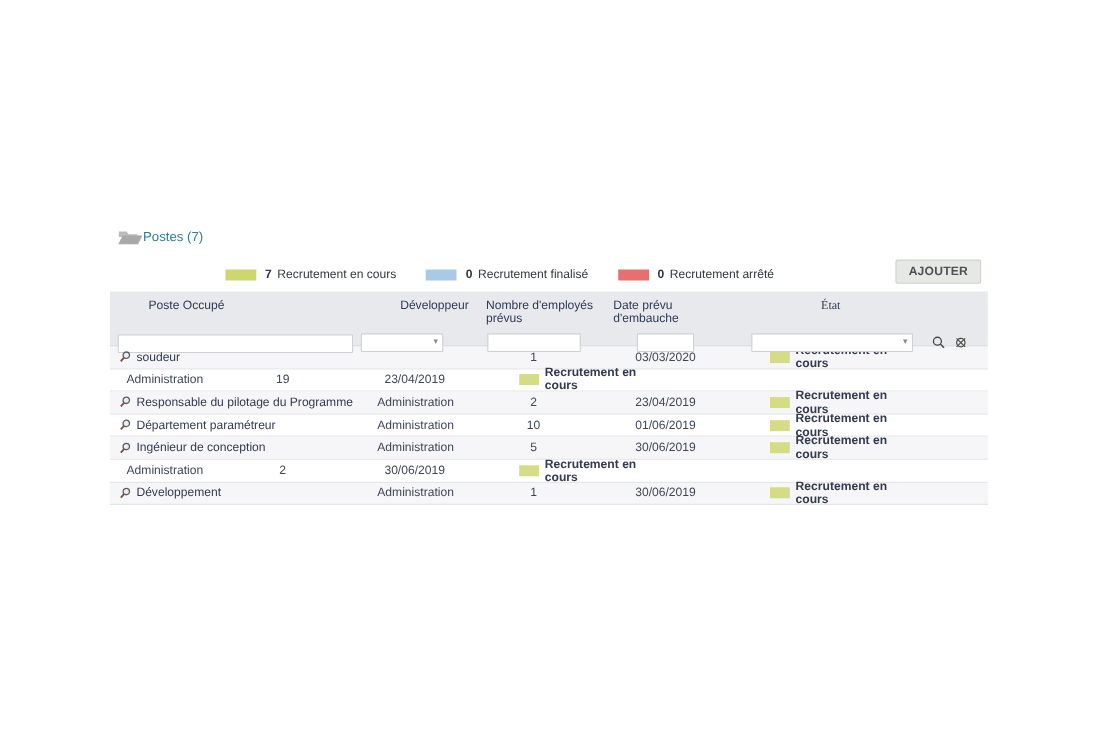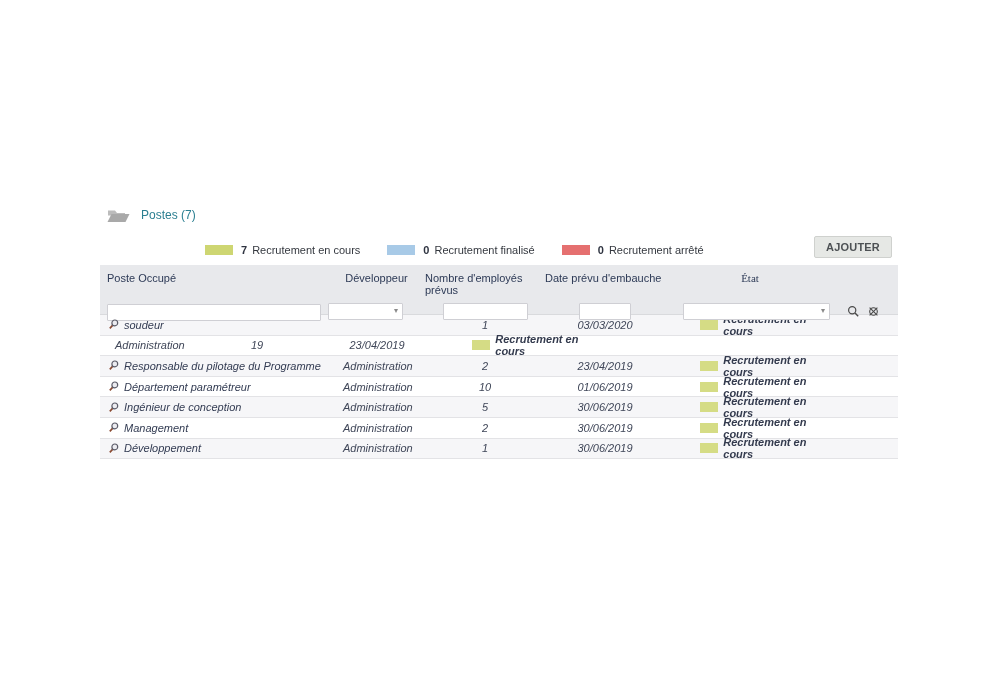--- a/index.html
+++ b/index.html
@@ -3,42 +3,42 @@
 <meta charset="utf-8">
 <style>
   * { margin:0; padding:0; box-sizing:border-box; }
   html,body { width:1000px; height:679px; background:#ffffff;
     font-family:"Liberation Sans", sans-serif; overflow:hidden; }
   .content { position:absolute; left:100px; top:206px; width:798px; }
 
   
   .title-row { display:flex; align-items:center; height:18px; }
   .title-row .folder { margin-left:7px; display:inline-flex; }
-  .page-title { margin-left:11px; font-size:12px; color:#2b7f91; }
+  .page-title { margin-left:0; font-size:12px; color:#2b7f91; }
 
   
   .legend-row { position:relative; margin-top:15px; height:22px;
     display:flex; align-items:center; }
   .legend-items { display:flex; align-items:center; margin-left:105px; gap:27px; }
   .legend-item { display:flex; align-items:center; font-size:11px; color:#34383f; }
   .legend-swatch { width:28px; height:10px; display:inline-block; margin-right:8px; }
   .legend-count { font-weight:bold; color:#2e3340; margin-right:5px; }
   .add-button { position:absolute; right:6px; top:-3px; height:22px;
     background:#e6e8e5; border:1px solid #cfd1ce; border-radius:2px;
     font-size:11px; font-weight:bold; color:#4d5154; padding:0 11px;
     font-family:"Liberation Sans", sans-serif; cursor:pointer; letter-spacing:.2px; }
 
   
   .thead { margin-top:4px; background:#e8e9ec; height:50px; width:798px;
     border-bottom:1px solid #d9dadd; }
   .hrow, .frow, .trow { display:flex; width:798px; }
   .c1 { width:228px; } .c2 { width:97px; } .c3 { width:120px; }
   .c4 { width:120px; } .c5 { width:170px; } .c6 { width:63px; }
   .hrow { padding-top:7px; font-size:11px; color:#2d3a56; }
-  .hrow .c1 { padding-left:7px; }
+  .hrow .c1 { padding-left:7px;margin-left:28px; }
   .hrow .c2 { text-align:center; width:97px; }
   .hrow .c2 .lbl { display:inline-block; width:75px; text-align:center; }
   .hrow .c3, .hrow .c4 { text-align:left; }
   .hrow .c5 { text-align:center;font-family:Liberation Serif, serif; }
   .frow { margin-top:6px; align-items:center; }
   .txt-input { height:17px; border:1px solid #cfcfd4; background:#fff;
     border-radius:1px; font-size:11px; padding:0 4px; color:#333;
     font-family:"Liberation Sans", sans-serif; }
   .frow .c1 { padding-left:7px; }
   .in-poste { width:214px; }
@@ -51,21 +51,21 @@
   .in-nombre { width:85px; }
   .in-date { width:52px; }
   .frow .c5 { padding-left:18px; }
   .sel-etat { width:147px; }
   .frow .c6 { display:flex; align-items:center; gap:7px; padding-left:12px; }
   .icon-btn { display:inline-flex; cursor:pointer; }
 
   
   .tbody { width:798px; }
   .trow { height:20.6px; align-items:center; border-bottom:1px solid #e3e3e6;
-    font-size:11px; color:#3f4658; background:#ffffff;font-style:italic; }
+    font-size:11px; color:#3f4658; background:#ffffff; }
   .trow:nth-child(odd) { background:#f6f6f8; }
   .trow .c1 { padding-left:8px; display:flex; align-items:center; }
   .rowicon { display:inline-flex; margin-right:5px; }
   .poste { color:#323b52; cursor:pointer; }
   .trow .c2 { padding-left:15px; }
   .trow .c3, .trow .c4 { text-align:center; }
   .trow .c5 { padding-left:35px; display:flex; align-items:center; }
   .status-swatch { width:19px; height:10px; display:inline-block; margin-right:5px; }
   .status-label { font-weight:bold; color:#343b4e; }
 </style>
@@ -238,29 +238,20 @@
     <div class="c3">5</div>
     <div class="c4">30/06/2019</div>
     <div class="c5">
       <span class="status-swatch" style="background: rgb(213, 220, 133);"></span>
       <span class="status-label">Recrutement en cours</span>
     </div>
     <div class="c6"></div>
   </div>
 
   <div class="trow">
-    <div class="c1">
-      <span class="rowicon">
-        <svg width="11" height="11" viewBox="0 0 11 11">
-          <line x1="1.8" y1="9.4" x2="4.8" y2="6.2" stroke="#8a4a32" stroke-width="1.7"></line>
-          <circle cx="6.8" cy="3.9" r="2.9" fill="#ececf1" stroke="#5c5c68" stroke-width="1.2"></circle>
-        </svg>
-      </span>
-      <span class="poste">Management</span>
-    </div>
     <div class="c2">Administration</div>
     <div class="c3">2</div>
     <div class="c4">30/06/2019</div>
     <div class="c5">
       <span class="status-swatch" style="background: rgb(213, 220, 133);"></span>
       <span class="status-label">Recrutement en cours</span>
     </div>
     <div class="c6"></div>
   </div>
 

